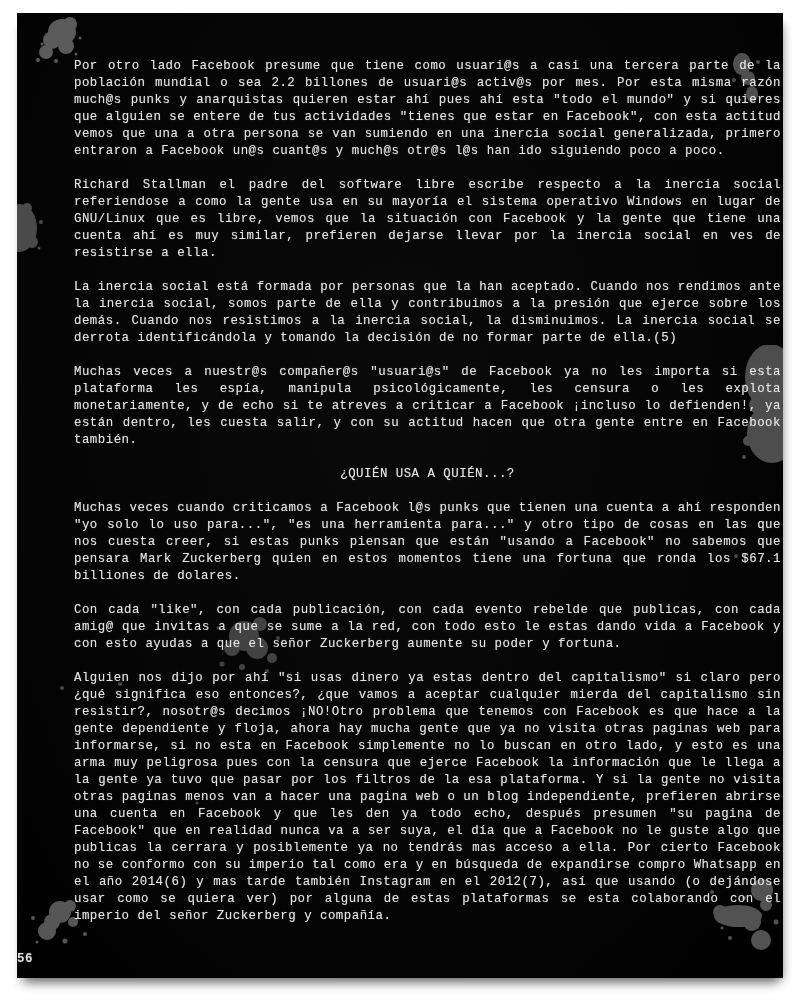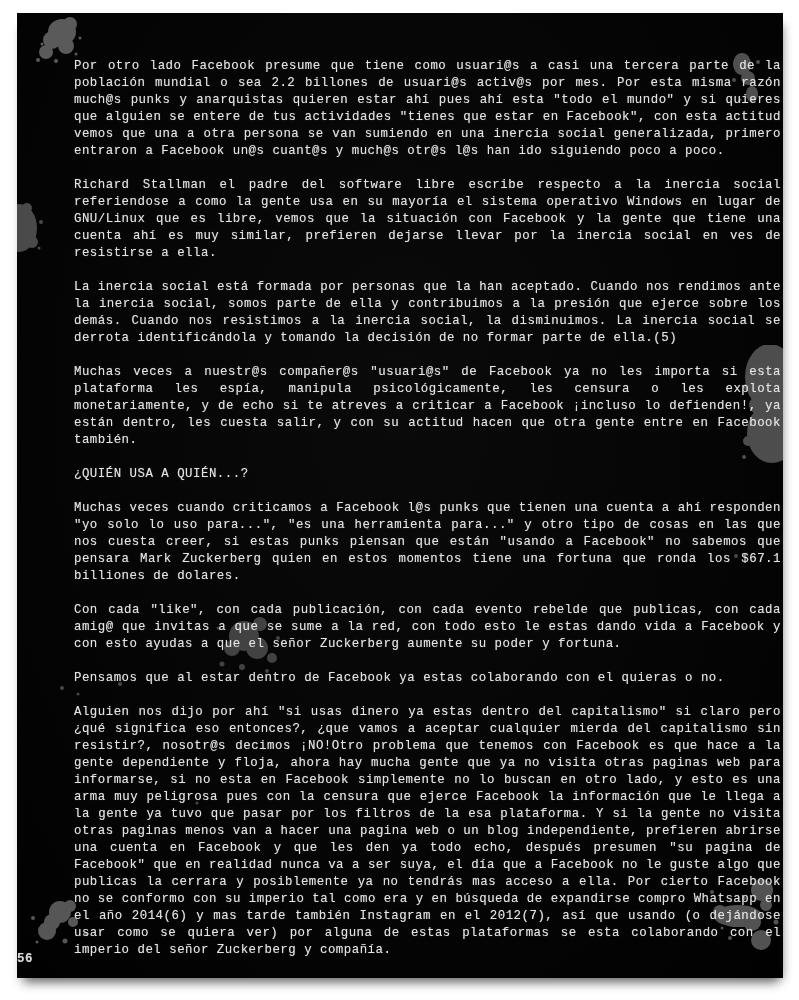--- a/index.html
+++ b/index.html
@@ -43,21 +43,21 @@
     font-weight: 400;
     letter-spacing: 0.5px;
     text-align: justify;
     text-shadow: 0 0 1px rgba(235,235,235,0.45);
     margin-left: 27px;
   }
   .text-col p {
     margin: 0 0 17px 0;
   }
   .text-col .heading {
-    text-align: left;
+    text-align: center;
   }
   .page-num {
     position: absolute;
     z-index: 2;
     left: 0;
     bottom: 12px;
     width: 100%;
     color: #dcdcdc;
     font-size: 12.4px;
     font-weight: 700;
@@ -176,19 +176,18 @@
     </svg>
 
     <div class="text-col">
       <p>Por otro lado Facebook presume que tiene como usuari@s a casi una tercera parte de la población mundial o sea 2.2 billones de usuari@s activ@s por mes. Por esta misma razón much@s punks y anarquistas quieren estar ahí pues ahí esta "todo el mundo" y si quieres que alguien se entere de tus actividades "tienes que estar en Facebook", con esta actitud vemos que una a otra persona se van sumiendo en una inercia social generalizada, primero entraron a Facebook un@s cuant@s y much@s otr@s l@s han ido siguiendo poco a poco.</p>
       <p>Richard Stallman el padre del software libre escribe respecto a la inercia social referiendose a como la gente usa en su mayoría el sistema operativo Windows en lugar de GNU/Linux que es libre, vemos que la situación con Facebook y la gente que tiene una cuenta ahí es muy similar, prefieren dejarse llevar por la inercia social en ves de resistirse a ella.</p>
       <p>La inercia social está formada por personas que la han aceptado. Cuando nos rendimos ante la inercia social, somos parte de ella y contribuimos a la presión que ejerce sobre los demás. Cuando nos resistimos a la inercia social, la disminuimos. La inercia social se derrota identificándola y tomando la decisión de no formar parte de ella.(5)</p>
       <p>Muchas veces a nuestr@s compañer@s "usuari@s" de Facebook ya no les importa si esta plataforma les espía, manipula psicológicamente, les censura o les explota monetariamente, y de echo si te atreves a criticar a Facebook ¡incluso lo defienden!, ya están dentro, les cuesta salir, y con su actitud hacen que otra gente entre en Facebook también.</p>
       <p class="heading">¿QUIÉN USA A QUIÉN...?</p>
       <p>Muchas veces cuando criticamos a Facebook l@s punks que tienen una cuenta a ahí responden "yo solo lo uso para...", "es una herramienta para..." y otro tipo de cosas en las que nos cuesta creer, si estas punks piensan que están "usando a Facebook" no sabemos que pensara Mark Zuckerberg quien en estos momentos tiene una fortuna que ronda los $67.1 billiones de dolares.</p>
       <p>Con cada "like", con cada publicación, con cada evento rebelde que publicas, con cada amig@ que invitas a que se sume a la red, con todo esto le estas dando vida a Facebook y con esto ayudas a que el señor Zuckerberg aumente su poder y fortuna.</p>
-      <p>Pensamos que al estar dentro de Facebook ya estas colaborando con el quieras o no.</p>
       <p>Alguien nos dijo por ahí "si usas dinero ya estas dentro del capitalismo" si claro pero ¿qué significa eso entonces?, ¿que vamos a aceptar cualquier mierda del capitalismo sin resistir?, nosotr@s decimos ¡NO!Otro problema que tenemos con Facebook es que hace a la gente dependiente y floja, ahora hay mucha gente que ya no visita otras paginas web para informarse, si no esta en Facebook simplemente no lo buscan en otro lado, y esto es una arma muy peligrosa pues con la censura que ejerce Facebook la información que le llega a la gente ya tuvo que pasar por los filtros de la esa plataforma. Y si la gente no visita otras paginas menos van a hacer una pagina web o un blog independiente, prefieren abrirse una cuenta en Facebook y que les den ya todo echo, después presumen "su pagina de Facebook" que en realidad nunca va a ser suya, el día que a Facebook no le guste algo que publicas la cerrara y posiblemente ya no tendrás mas acceso a ella. Por cierto Facebook no se conformo con su imperio tal como era y en búsqueda de expandirse compro Whatsapp en el año 2014(6) y mas tarde también Instagram en el 2012(7), así que usando (o dejándose usar como se quiera ver) por alguna de estas plataformas se esta colaborando con el imperio del señor Zuckerberg y compañía.</p>
     </div>
 
     <div class="page-num">56</div>
   </div>
 </div>
 
 </body></html>

